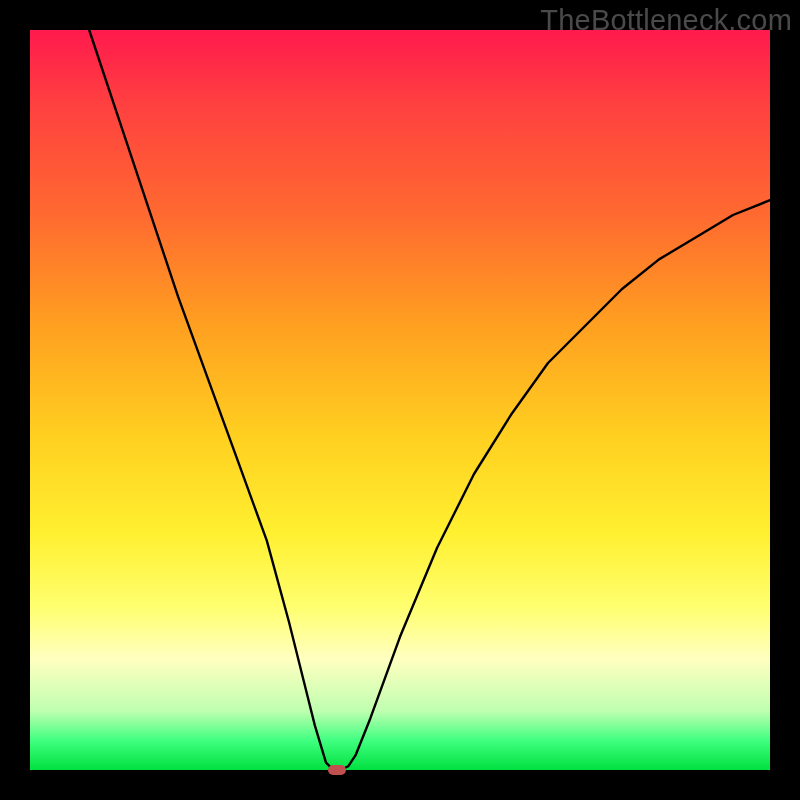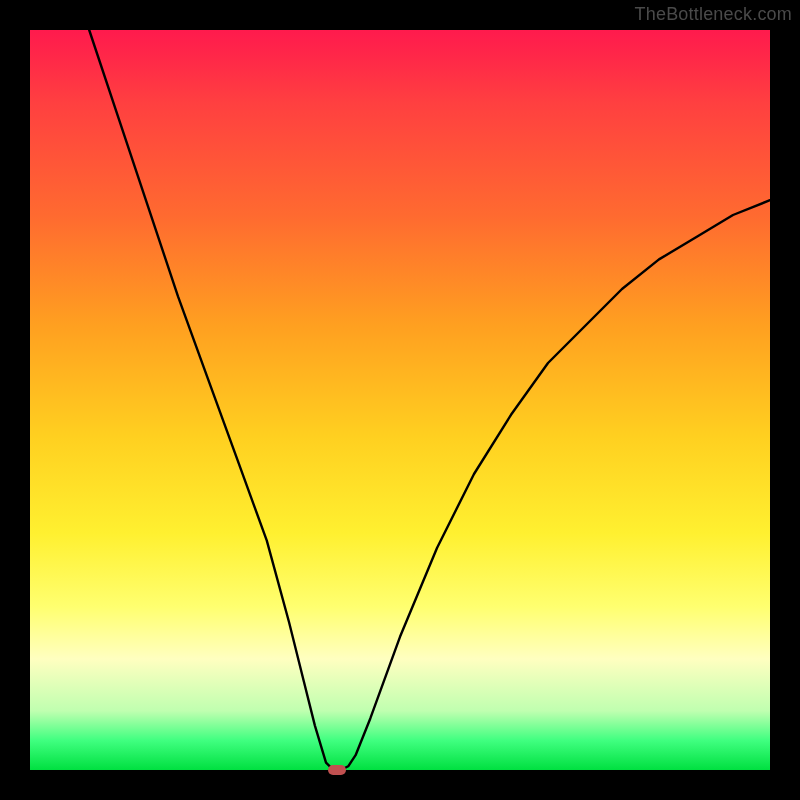--- a/index.html
+++ b/index.html
@@ -36,21 +36,21 @@
       #c0ffb0 92%,
       #40ff80 96%,
       #00e040 100%
     );
   }
   .watermark {
     position: absolute;
     top: 4px;
     right: 8px;
     color: #4a4a4a;
-    font-size: 18px;
+    font-size: 29px;
     letter-spacing: 0.2px;
     user-select: none;
     font-weight: 500;
   }
   svg.curve {
     position: absolute;
     left: 0;
     top: 0;
     width: 740px;
     height: 740px;

